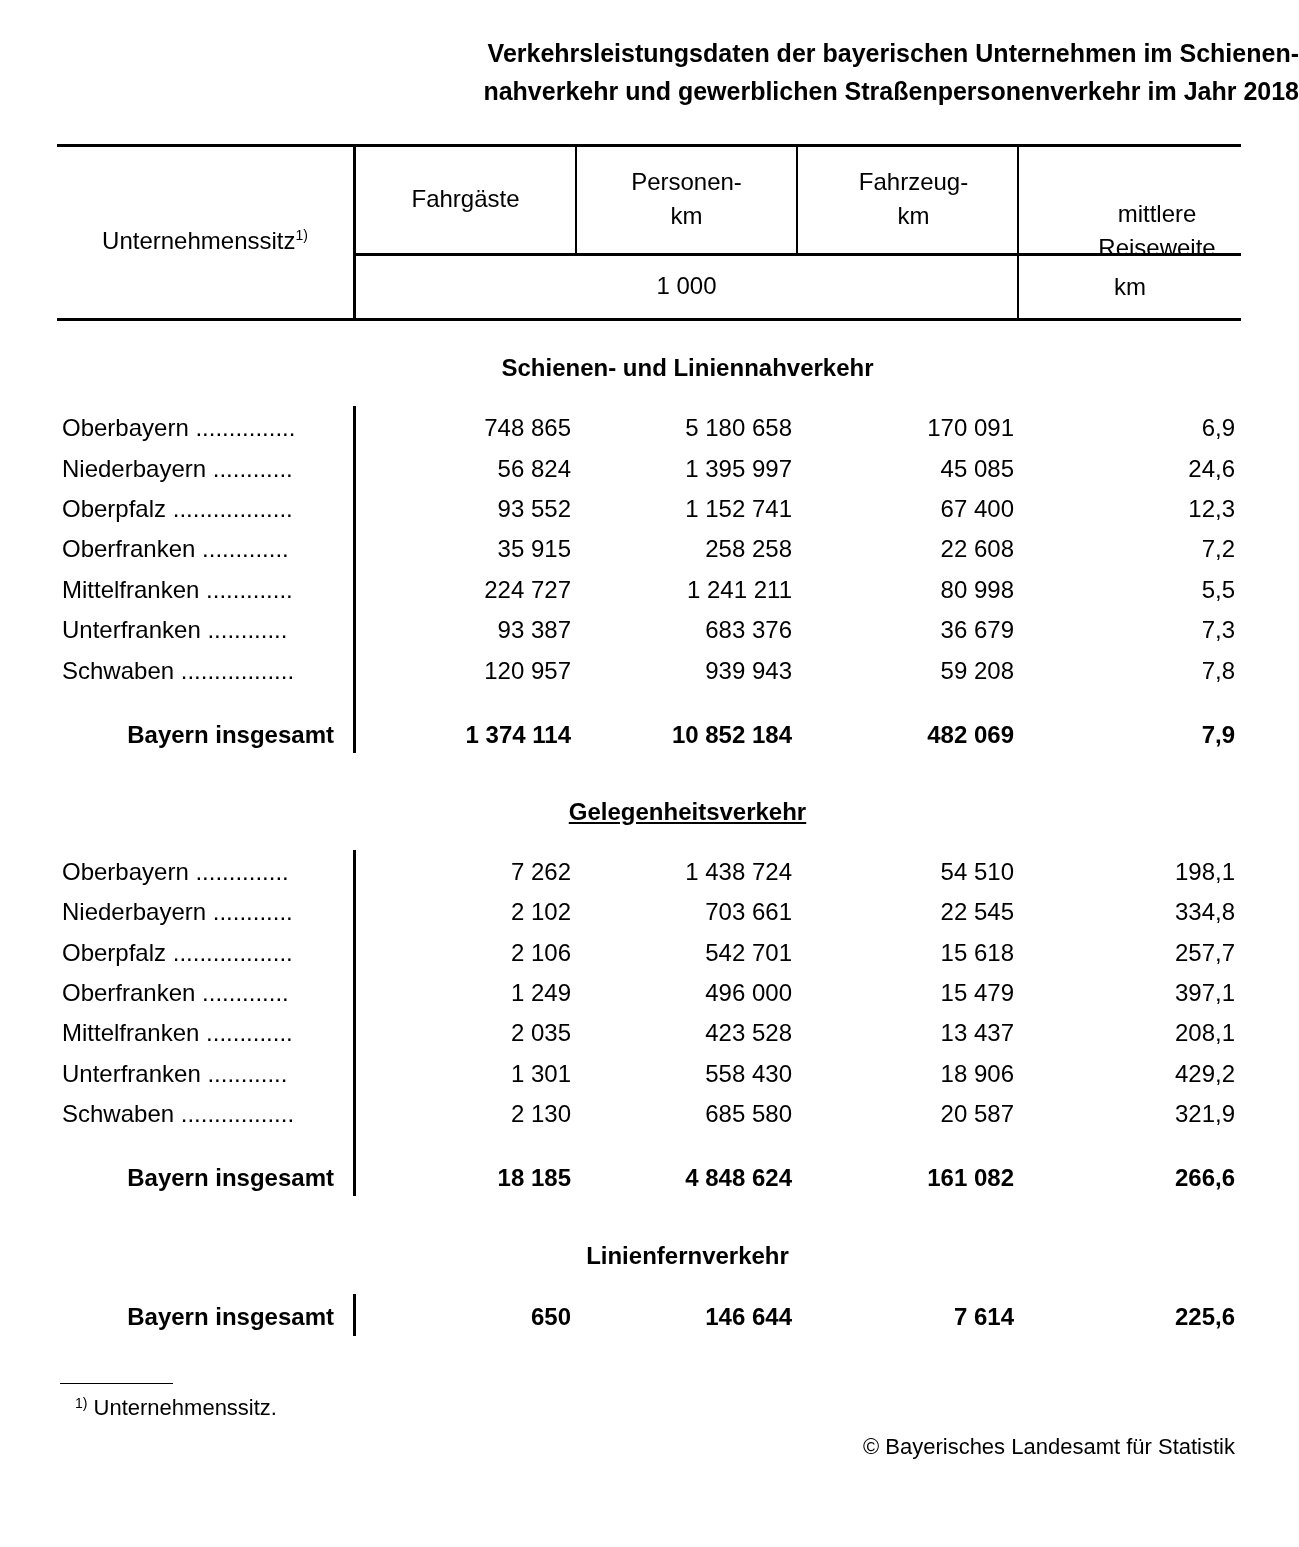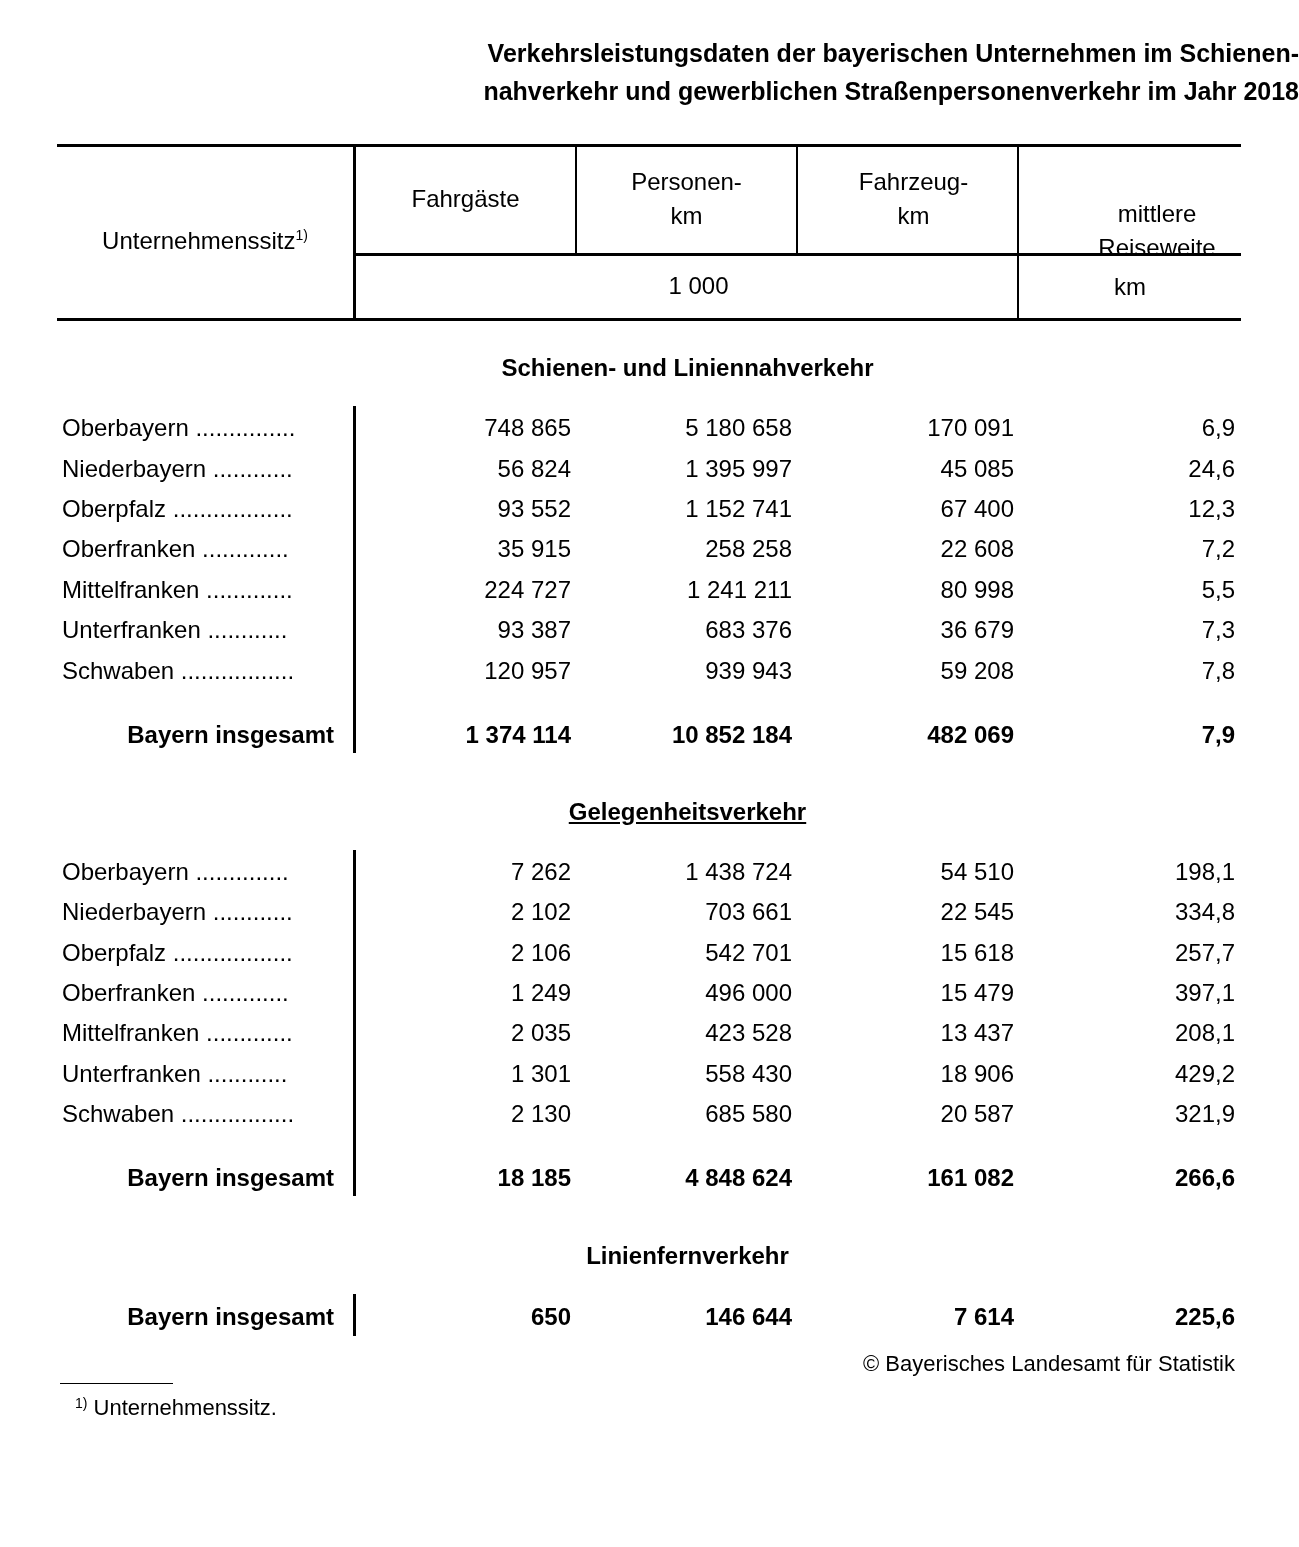--- a/index.html
+++ b/index.html
@@ -22,21 +22,21 @@
     .row .label .dots { letter-spacing: 0px; }
     .row.total .label { left: 62px; width: 272px; text-align: right; font-weight: bold; }
     .row .val { position: absolute; text-align: right; }
     .row.total .val { font-weight: bold; }
     .c1 { right: 728px; } 
     .c2 { right: 507px; } 
     .c3 { right: 285px; } 
     .c4 { right: 64px; }  
     .footnote { position: absolute; left: 75px; top: 1392px; font-size: 22px; line-height: 31px; }
     .footnote sup { font-size: 14px; vertical-align: top; position: relative; top: -4px; }
-    .copyright { position: absolute; right: 64px; top: 1349px; font-size: 22px; line-height: 30px; }
+    .copyright { position: absolute; right: 64px; top: 1432px; font-size: 22px; line-height: 30px; }
   </style>
 </head>
 <body>
 
 <div class="title">
   <div>Verkehrsleistungsdaten der bayerischen Unternehmen im Schienen-</div>
   <div>nahverkehr und gewerblichen Straßenpersonenverkehr im Jahr 2018</div>
 </div>
 
 <div class="rule" style="left:57px; top:144px; width:1184px; height:3px;"></div>
@@ -58,21 +58,21 @@
   <div>km</div>
 </div>
 <div class="hdr" style="left:798px; top:165px; width:219px;margin-left:6px;">
   <div>Fahrzeug-</div>
   <div>km</div>
 </div>
 <div class="hdr" style="left:1046px; top:165px; width:222px;margin-top:32px;">
   <div>mittlere</div>
   <div>Reiseweite</div>
 </div>
-<div class="hdr" style="left:356px; top:269px; width:661px;margin-left:12px;">1 000</div>
+<div class="hdr" style="left:356px; top:269px; width:661px;">1 000</div>
 <div class="hdr" style="left:1019px; top:270px; width:222px;">km</div>
 
 <div class="section-title" style="top:353px;">Schienen- und Liniennahverkehr</div>
 <div class="rule" style="left:353px; top:406px; width:3px; height:347px;"></div>
 
 <div class="row" style="top:408px;">
   <span class="label"><span>Oberbayern</span> <span class="dots">...............</span></span>
   <span class="val c1">748 865</span>
   <span class="val c2">5 180 658</span>
   <span class="val c3">170 091</span>

